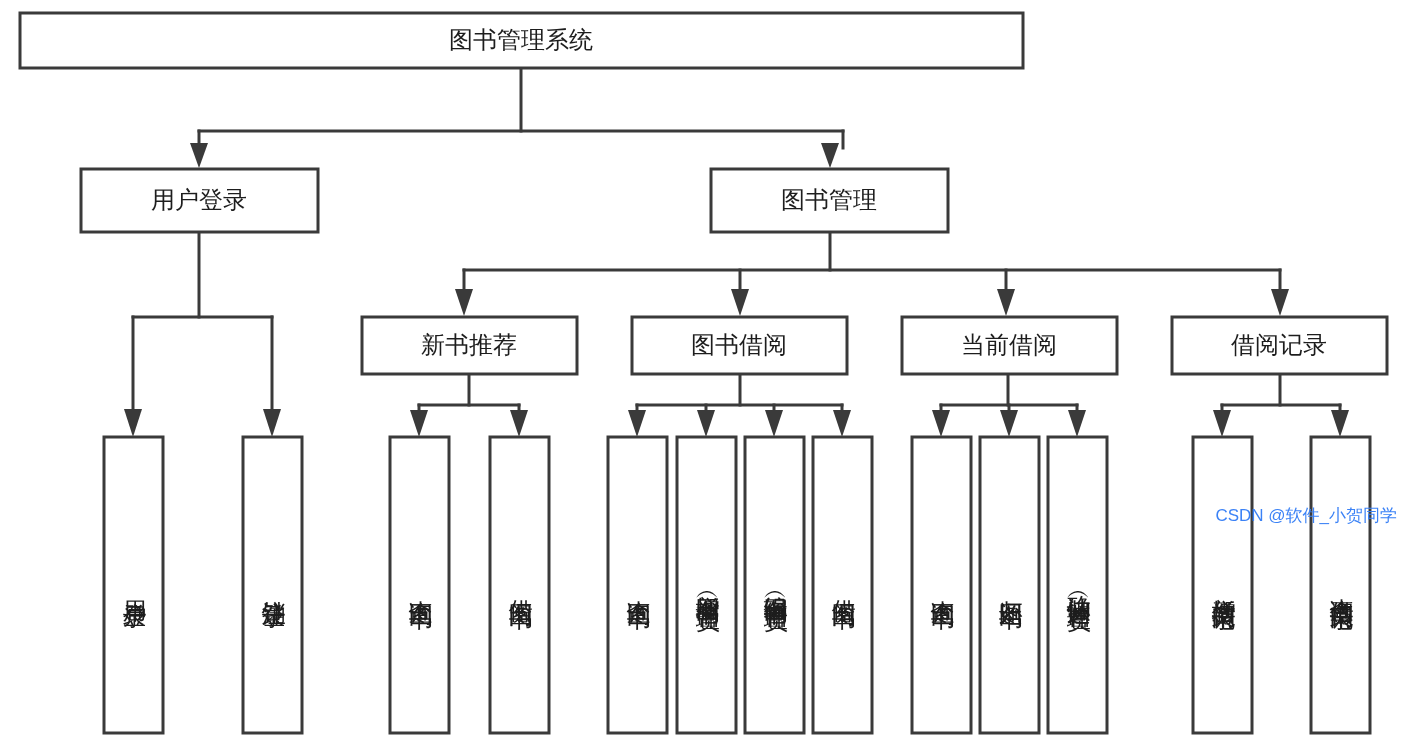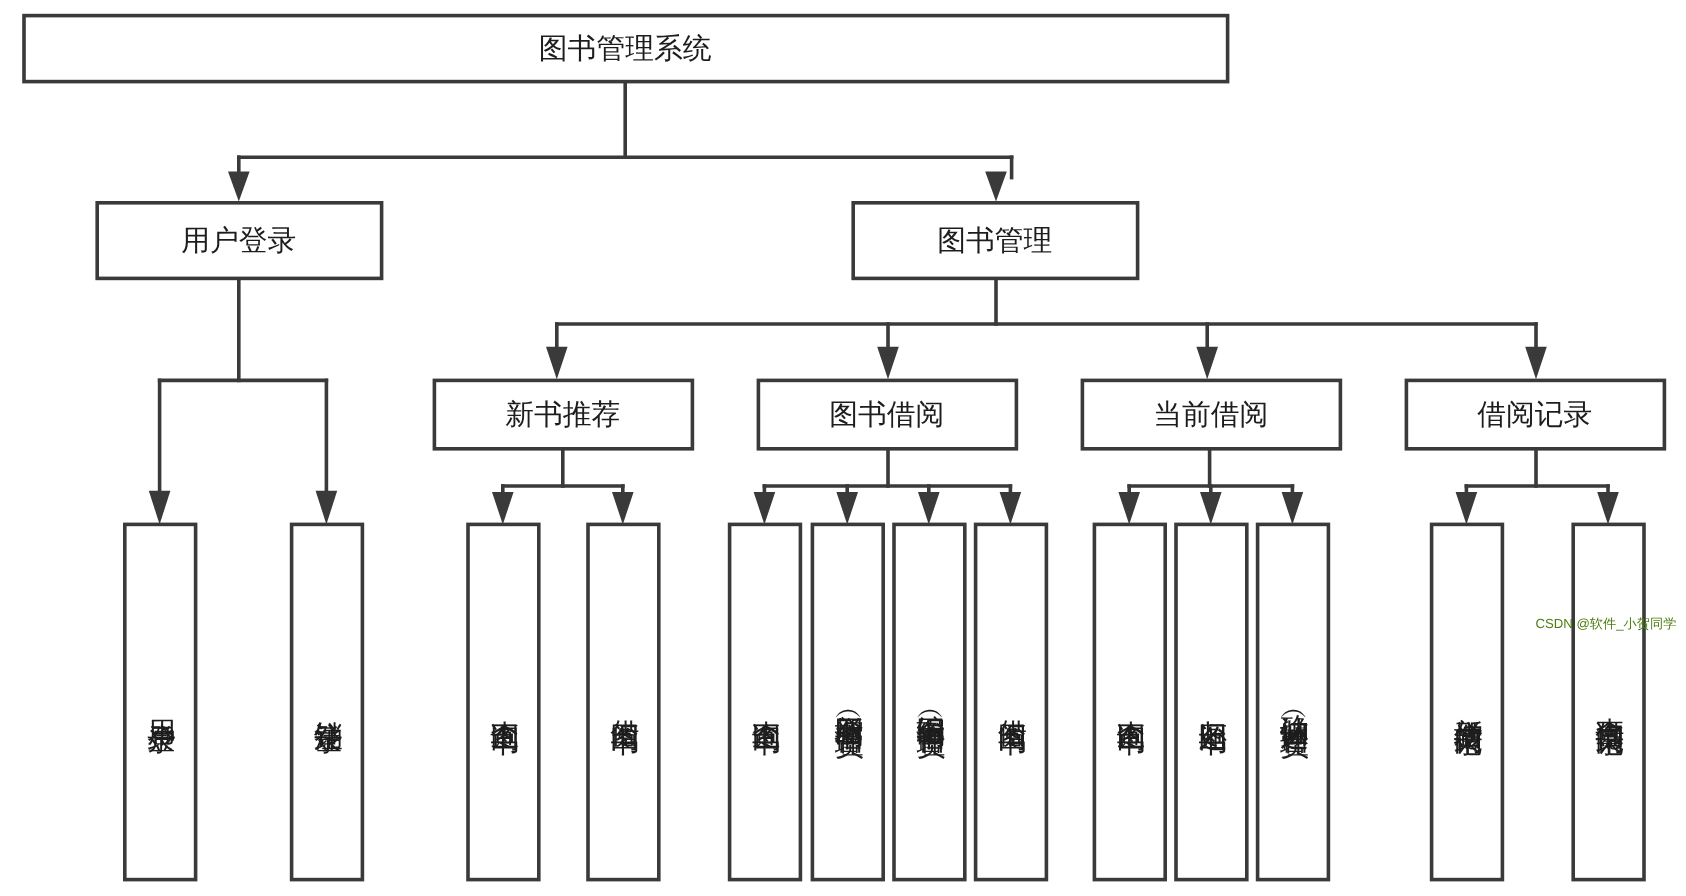--- a/index.html
+++ b/index.html
@@ -55,22 +55,22 @@
     font-size: 24px;
     writing-mode: vertical-rl;
     text-orientation: upright;
     letter-spacing: 2px;
   }
   .watermark {
     position: absolute;
     right: 8px;
     bottom: 4px;
     font-family: "Liberation Sans", "DejaVu Sans", sans-serif;
-    font-size: 11px;
-    color: #4d7c0f;
+    font-size: 17px;
+    color: #3b82f6;
     white-space: nowrap;
     pointer-events: none;
   }
 </style>
 </head>
 <body>
 
 <div id="diagram-root">
   <svg class="flow" viewBox="0 0 1405 747" xmlns="http://www.w3.org/2000/svg">
 

